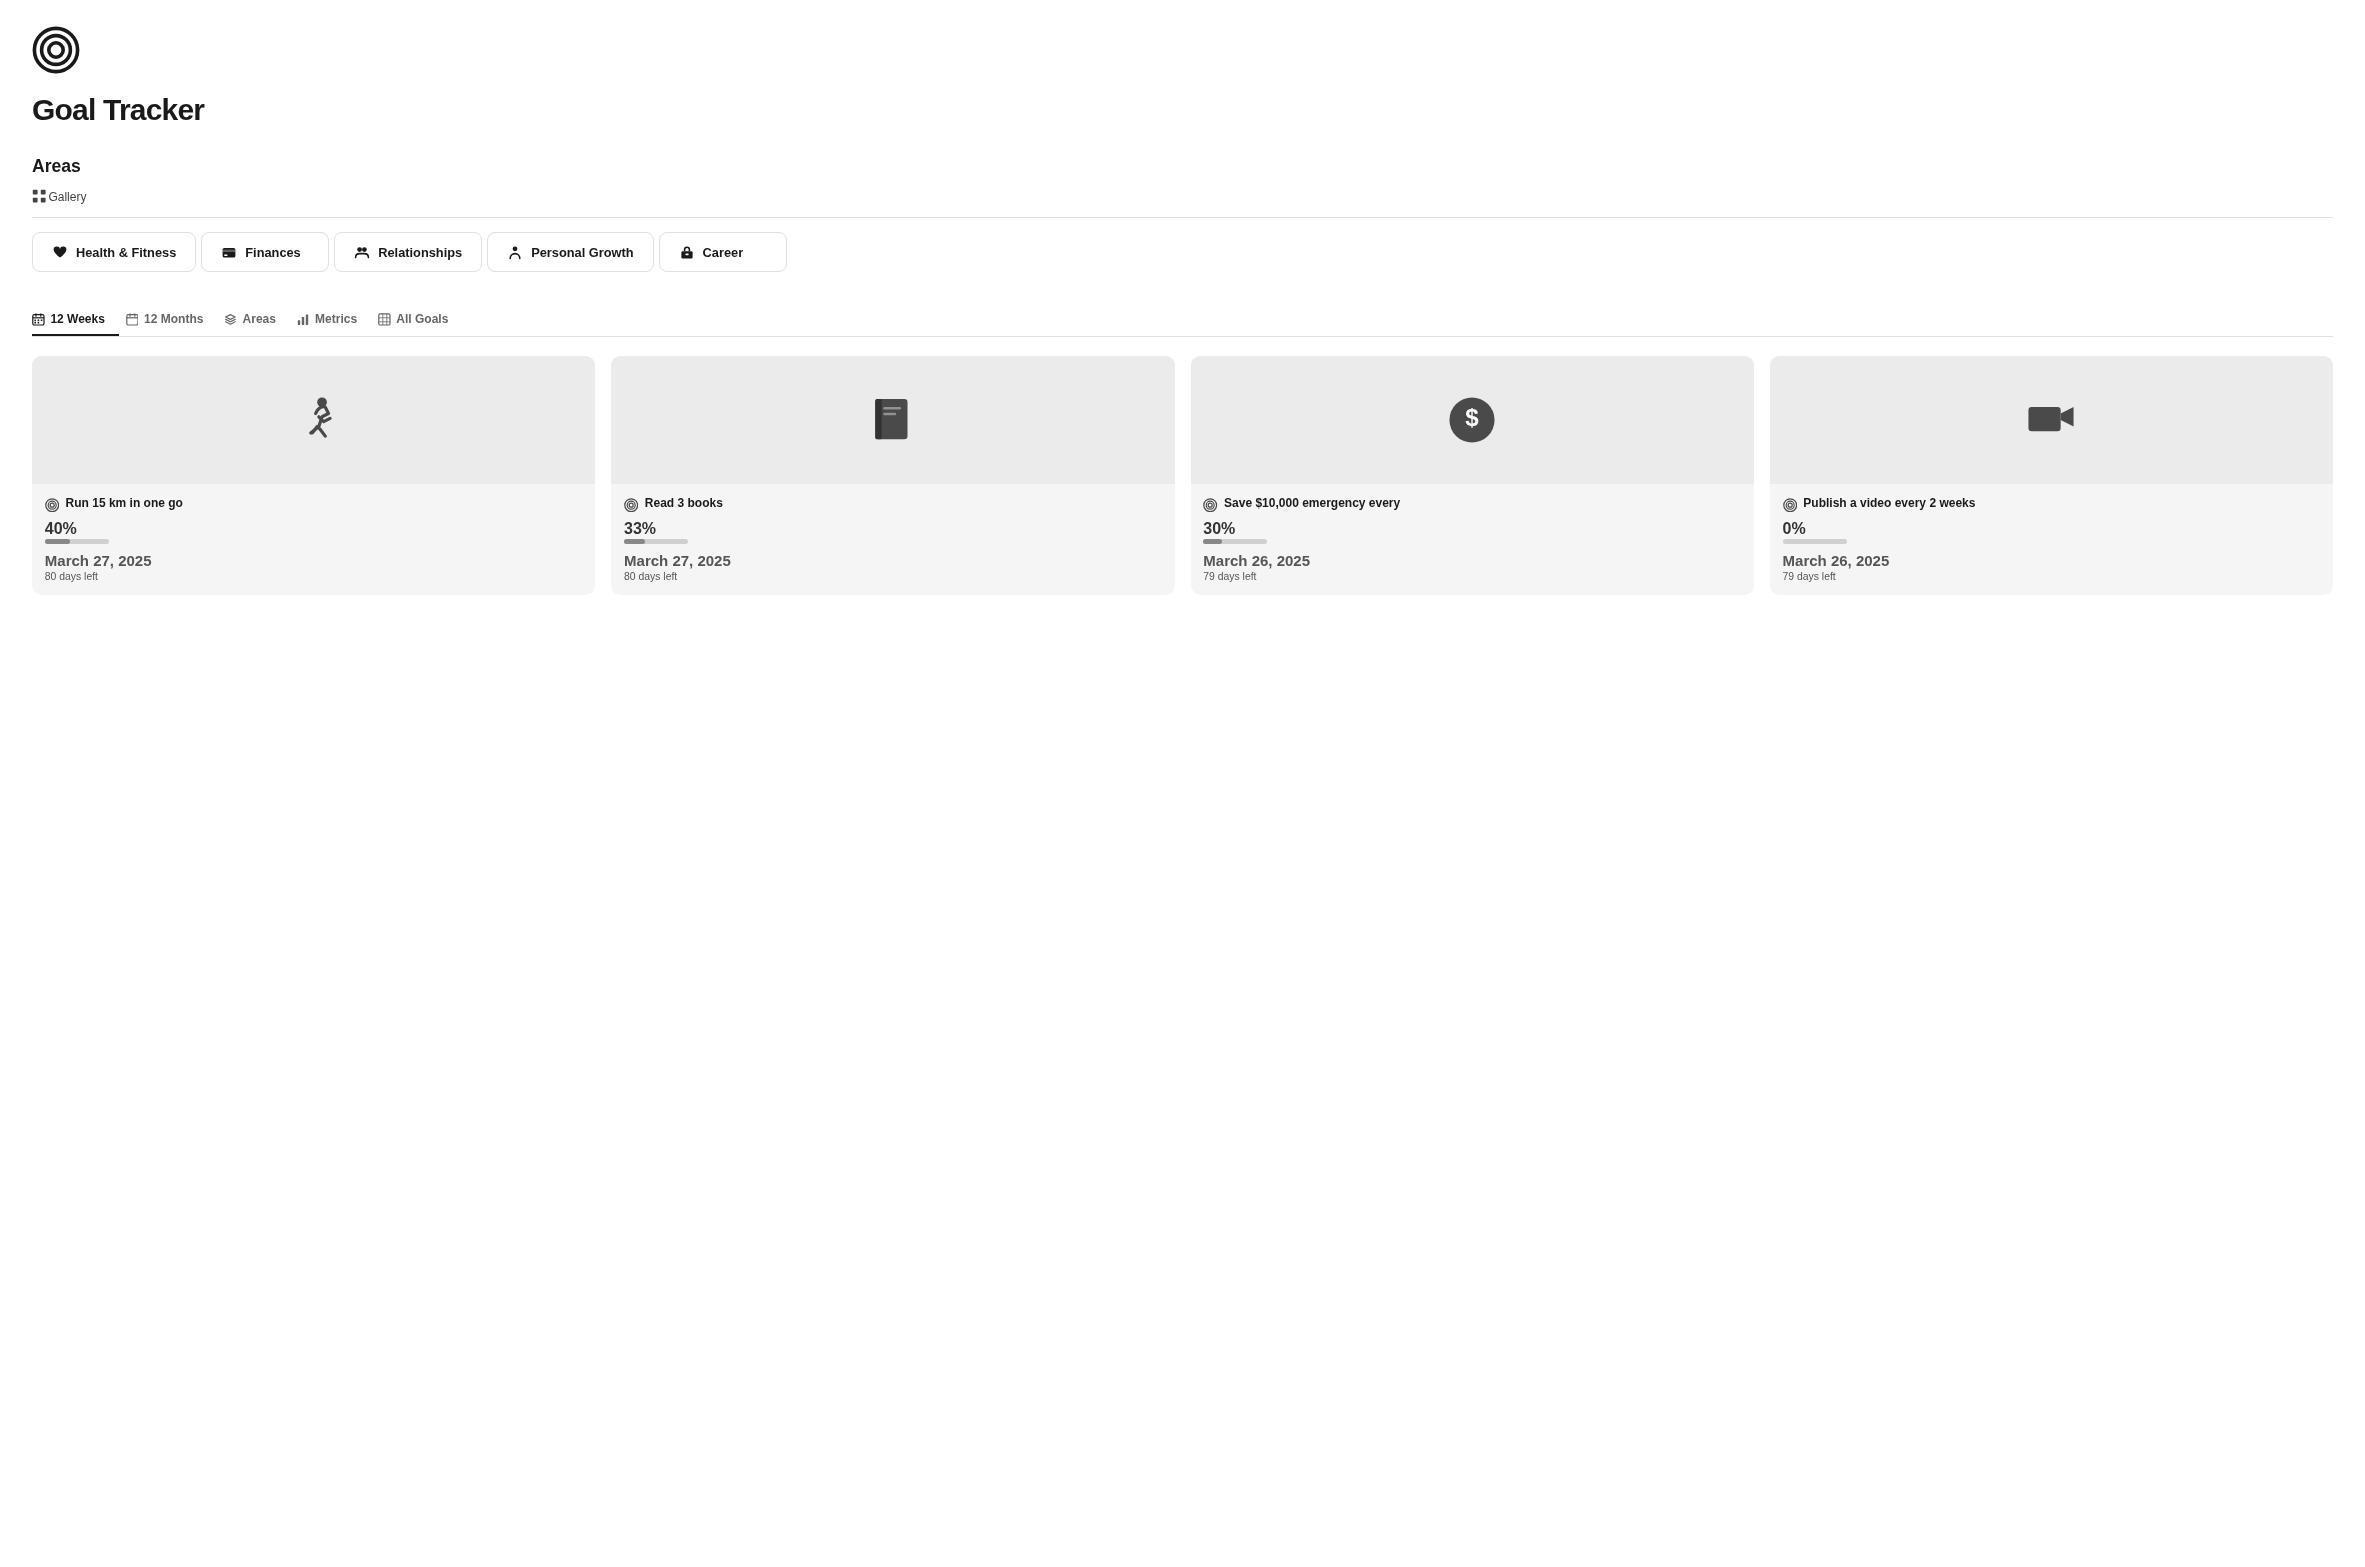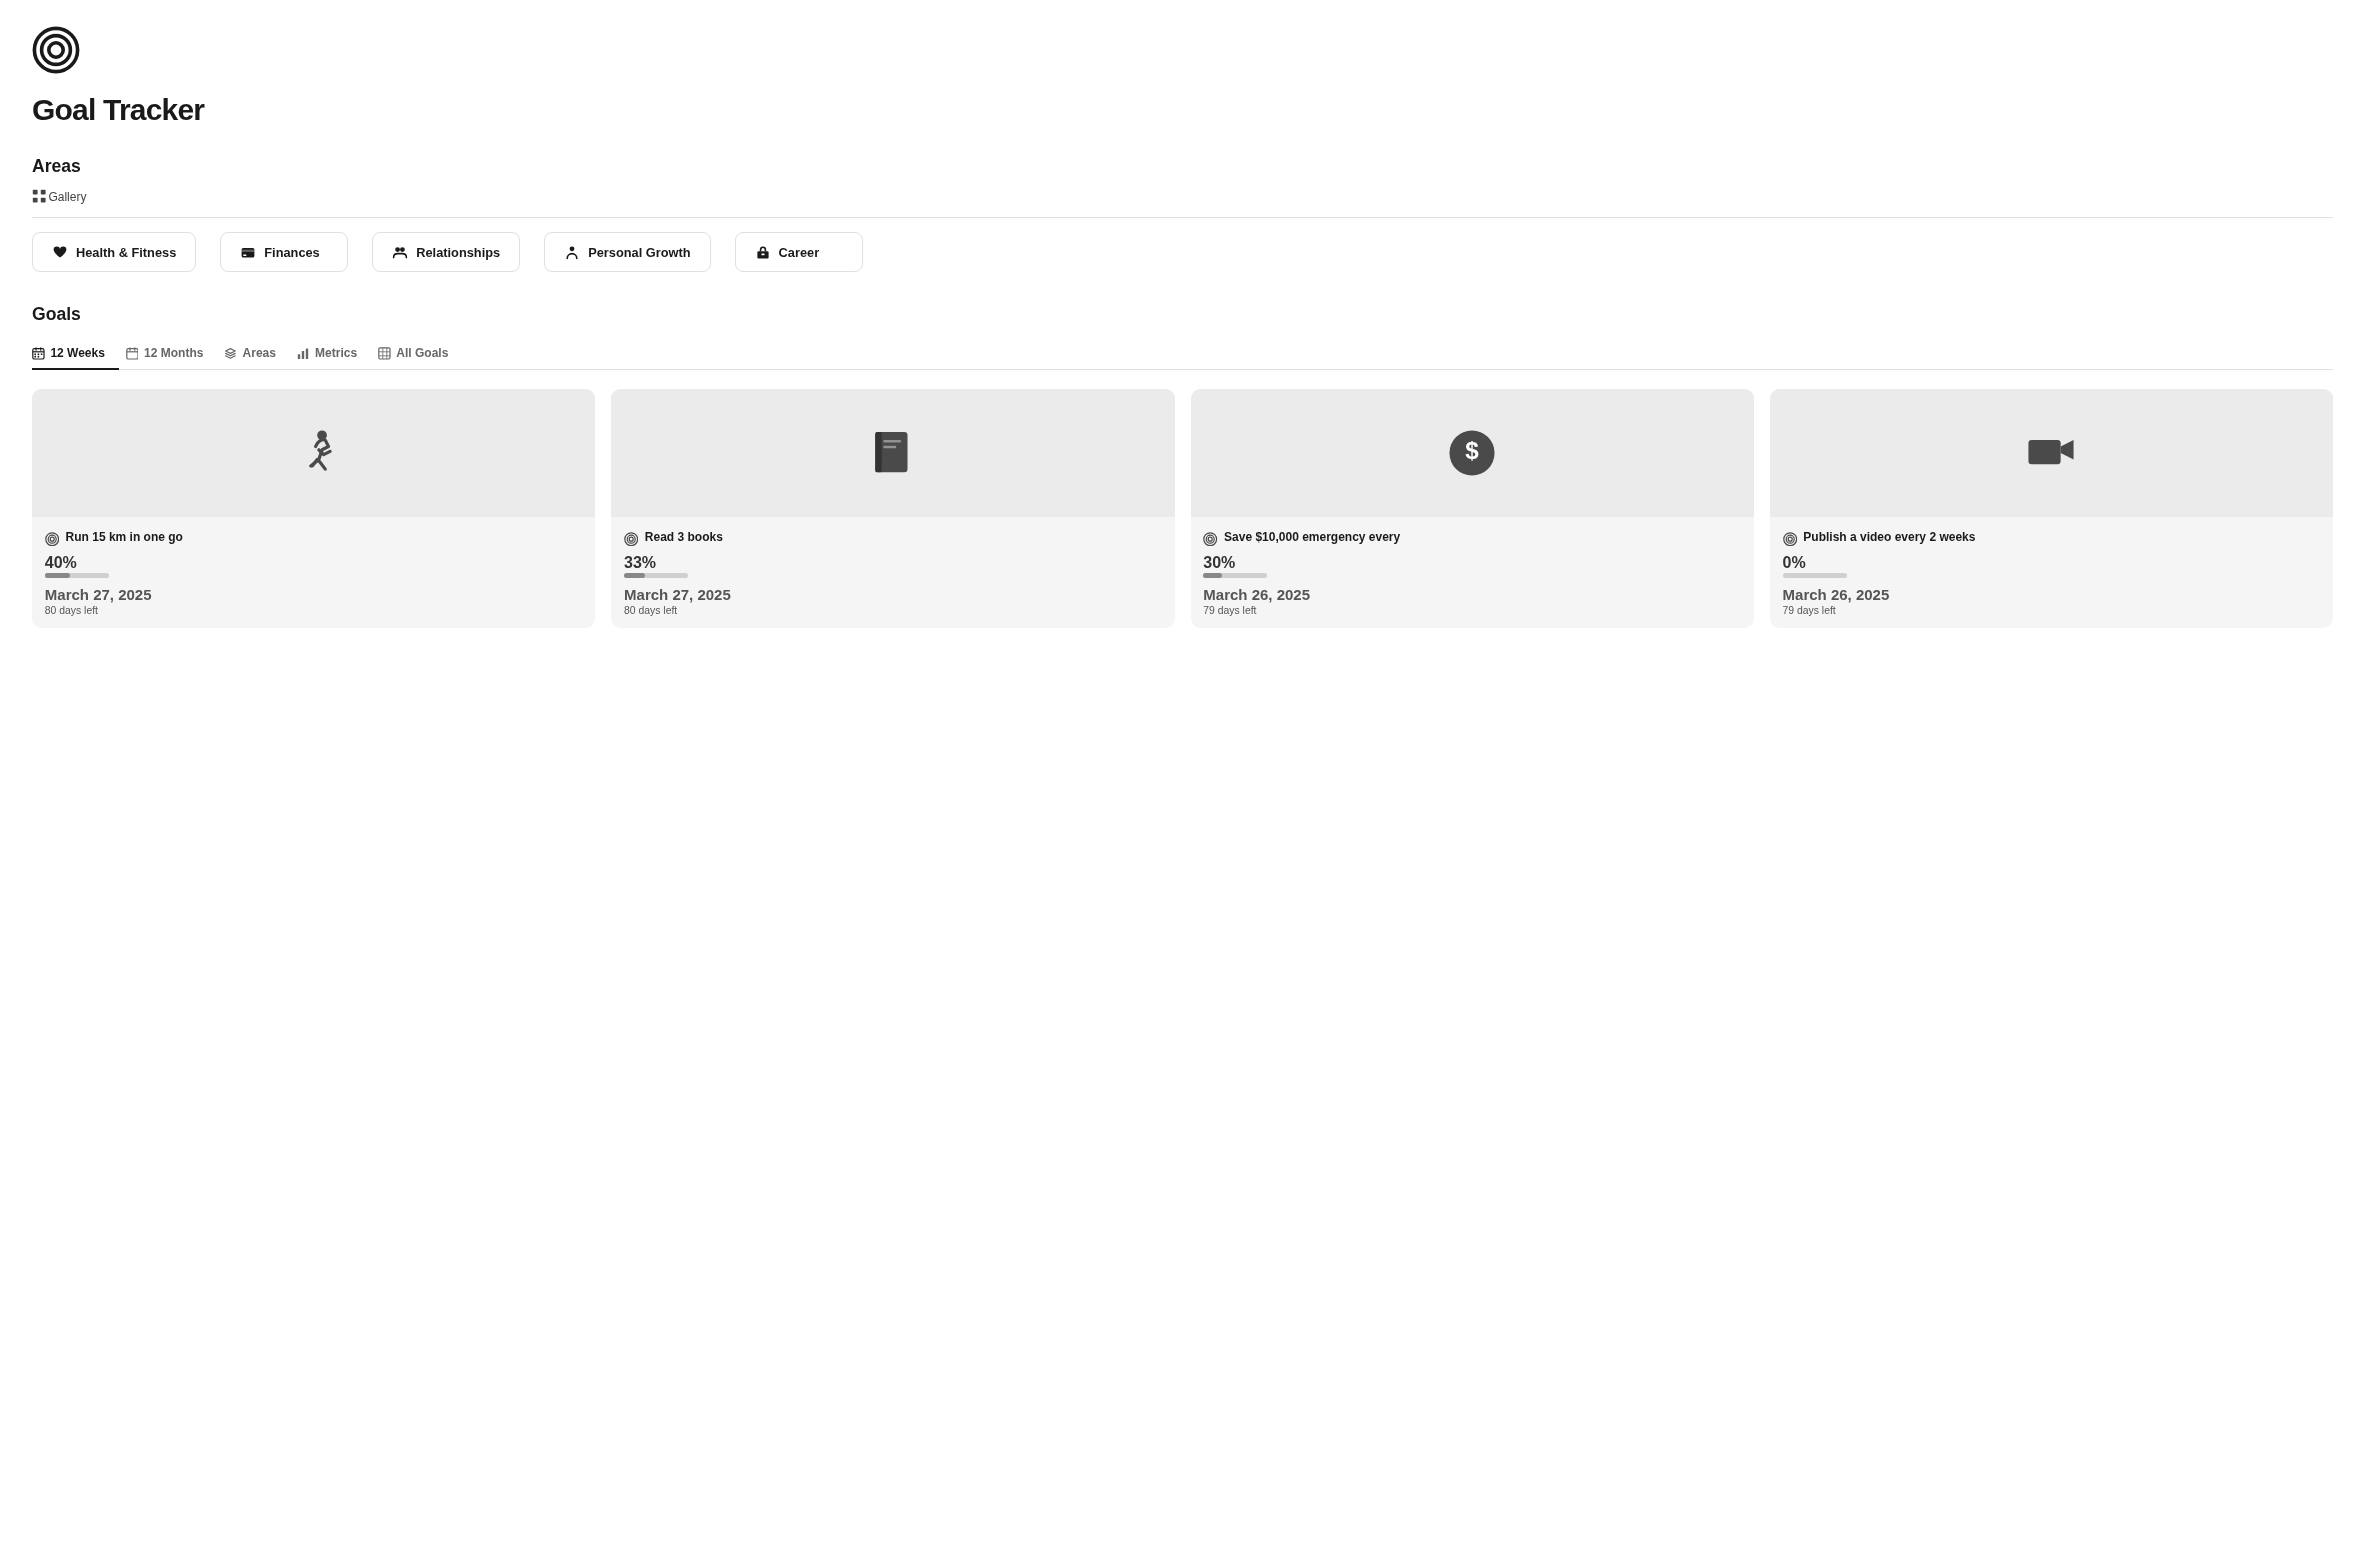--- a/index.html
+++ b/index.html
@@ -38,21 +38,21 @@
       width: 14.4px;
       height: 14.4px;
     }
     .divider {
       border: none;
       border-top: 0.8px solid #e0e0e0;
       margin-bottom: 14.4px;
     }
     .areas-row {
       display: flex;
-      gap: 24px;
+      gap: 5px;
       flex-wrap: wrap;
       margin-bottom: 32px;
     }
     .area-card {
       display: flex;
       align-items: center;
       gap: 8px;
       padding: 11.2px 19px;
       border: 1.2px solid #e0e0e0;
       border-radius: 8px;
@@ -243,21 +243,20 @@
         <path d="M7 9V7a3 3 0 0 1 6 0v2" stroke="#1a1a1a" stroke-width="2" fill="none"></path>
         <rect x="8" y="12" width="4" height="2" rx="0.5" fill="#fff"></rect>
       </svg>
       <span>Career</span>
     </div>
 
   </div>
 </div>
 
 <div>
-  <div class="goals-section-title">Goals</div>
 
   <div class="tabs-row">
 
     <div class="tab active">
       <svg viewBox="0 0 16 16" fill="none">
         <rect x="1" y="2" width="14" height="13" rx="2" stroke="#1a1a1a" stroke-width="1.5" fill="none"></rect>
         <path d="M1 6h14" stroke="#1a1a1a" stroke-width="1.5"></path>
         <path d="M5 1v3M11 1v3" stroke="#1a1a1a" stroke-width="1.5" stroke-linecap="round"></path>
         <rect x="3" y="8" width="2" height="2" rx="0.3" fill="#1a1a1a"></rect>
         <rect x="7" y="8" width="2" height="2" rx="0.3" fill="#1a1a1a"></rect>

